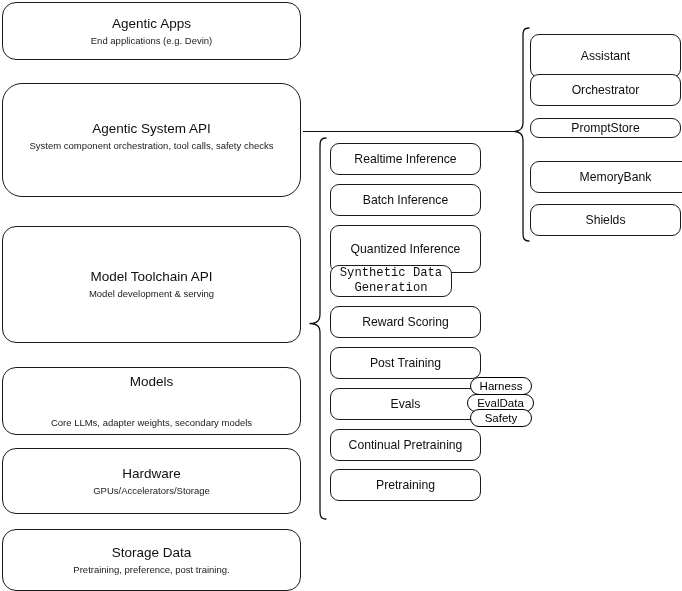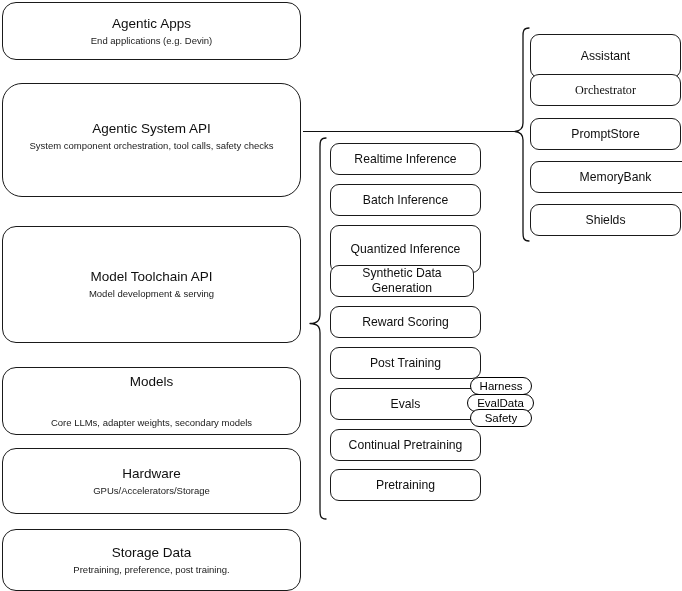--- a/index.html
+++ b/index.html
@@ -129,24 +129,24 @@
 
   <div class="connector-line" style="left:303px; top:131px; width:215px;"></div>
 
   <svg class="brace" style="left:512px; top:26px;" width="20" height="218" viewBox="0 0 20 218">
     <path d="M17 2 C11 2 11 6 11 10 L11 97 C11 103 8 105 3 105.5 C8 106 11 108 11 114 L11 206 C11 211 11 215 17 215"></path>
   </svg>
 
   <div class="node chip" style="left:530px; top:34px; width:151px; height:44px;">
     <span>Assistant</span>
   </div>
-  <div class="node chip" style="left:530px; top:74px; width:151px; height:32px;font-family:Liberation Serif, serif;">
+  <div class="node chip" style="left:530px; top:74px; width:151px; height:32px;">
     <span>Orchestrator</span>
   </div>
-  <div class="node chip" style="left:530px; top:118px; width:151px; height:32px;">
+  <div class="node chip" style="left:530px; top:118px; width:151px; height:20px;">
     <span>PromptStore</span>
   </div>
   <div class="node chip" style="left:530px; top:161px; width:171px; height:32px;">
     <span>MemoryBank</span>
   </div>
   <div class="node chip" style="left:530px; top:204px; width:151px; height:32px;">
     <span>Shields</span>
   </div>
 
   <svg class="brace" style="left:306px; top:136px;" width="22" height="386" viewBox="0 0 22 386">
@@ -155,21 +155,21 @@
 
   <div class="node chip" style="left:330px; top:143px; width:151px; height:32px;">
     <span>Realtime Inference</span>
   </div>
   <div class="node chip" style="left:330px; top:184px; width:151px; height:32px;">
     <span>Batch Inference</span>
   </div>
   <div class="node chip" style="left:330px; top:225px; width:151px; height:48px;">
     <span>Quantized Inference</span>
   </div>
-  <div class="node chip" style="left:330px; top:265px; width:144px; height:32px;">
+  <div class="node chip" style="left:330px; top:265px; width:122px; height:32px;font-family:Liberation Mono, monospace;">
     <span>Synthetic Data Generation</span>
   </div>
   <div class="node chip" style="left:330px; top:306px; width:151px; height:32px;">
     <span>Reward Scoring</span>
   </div>
   <div class="node chip" style="left:330px; top:347px; width:151px; height:32px;">
     <span>Post Training</span>
   </div>
   <div class="node chip" style="left:330px; top:388px; width:151px; height:32px;">
     <span>Evals</span>

